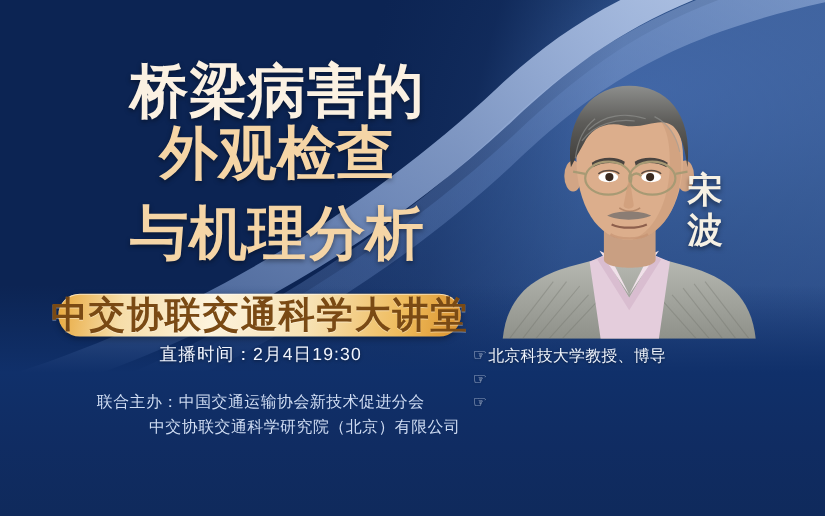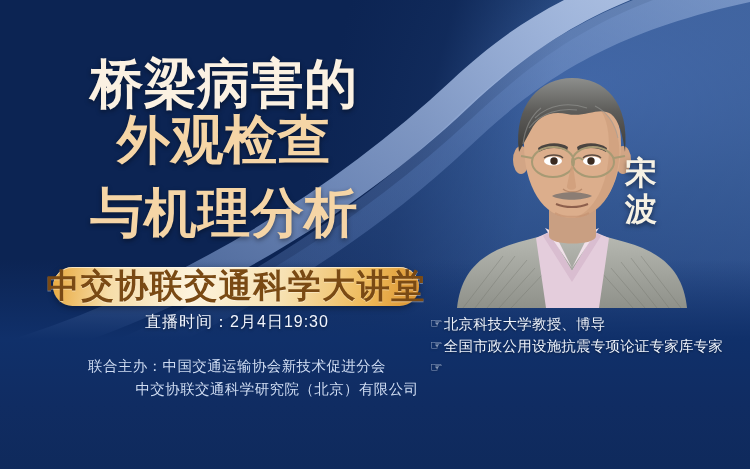--- a/index.html
+++ b/index.html
@@ -33,20 +33,21 @@
     position:absolute;left:449px;top:56px;width:247px;height:252px;
   }
   .portrait svg{display:block;width:100%;height:100%;}
 
   
   .title-block{
     position:absolute;left:0;top:58px;width:448px;
     text-align:center;
     line-height:.99;
     letter-spacing:.5px;
+    padding-left:28px;
   }
   .tline{
     font-family:"DejaVu Sans","Liberation Sans",sans-serif;
     font-weight:bold;
     font-size:53px;
     margin:0;
     white-space:nowrap;
   }
   .tline.l1{color:#fbf1e2;text-shadow:0 2px 5px rgba(0,0,0,.42);}
   .tline.l2{color:#f5d5a6;text-shadow:0 2px 5px rgba(0,0,0,.42);margin-top:4px;}
@@ -264,20 +265,19 @@
     <span>波</span>
   </div>
 
   <div class="creds">
     <div class="crow">
       <span class="bullet">☞</span>
       <span>北京科技大学教授、博导</span>
     </div>
     <div class="crow">
       <span class="bullet">☞</span>
-      <span>全国市政公用设施抗震专项论证专家库专家</span>
     </div>
     <div class="crow">
       <span class="bullet">☞</span>
     </div>
   </div>
 
 </div>
 
 </body></html>

